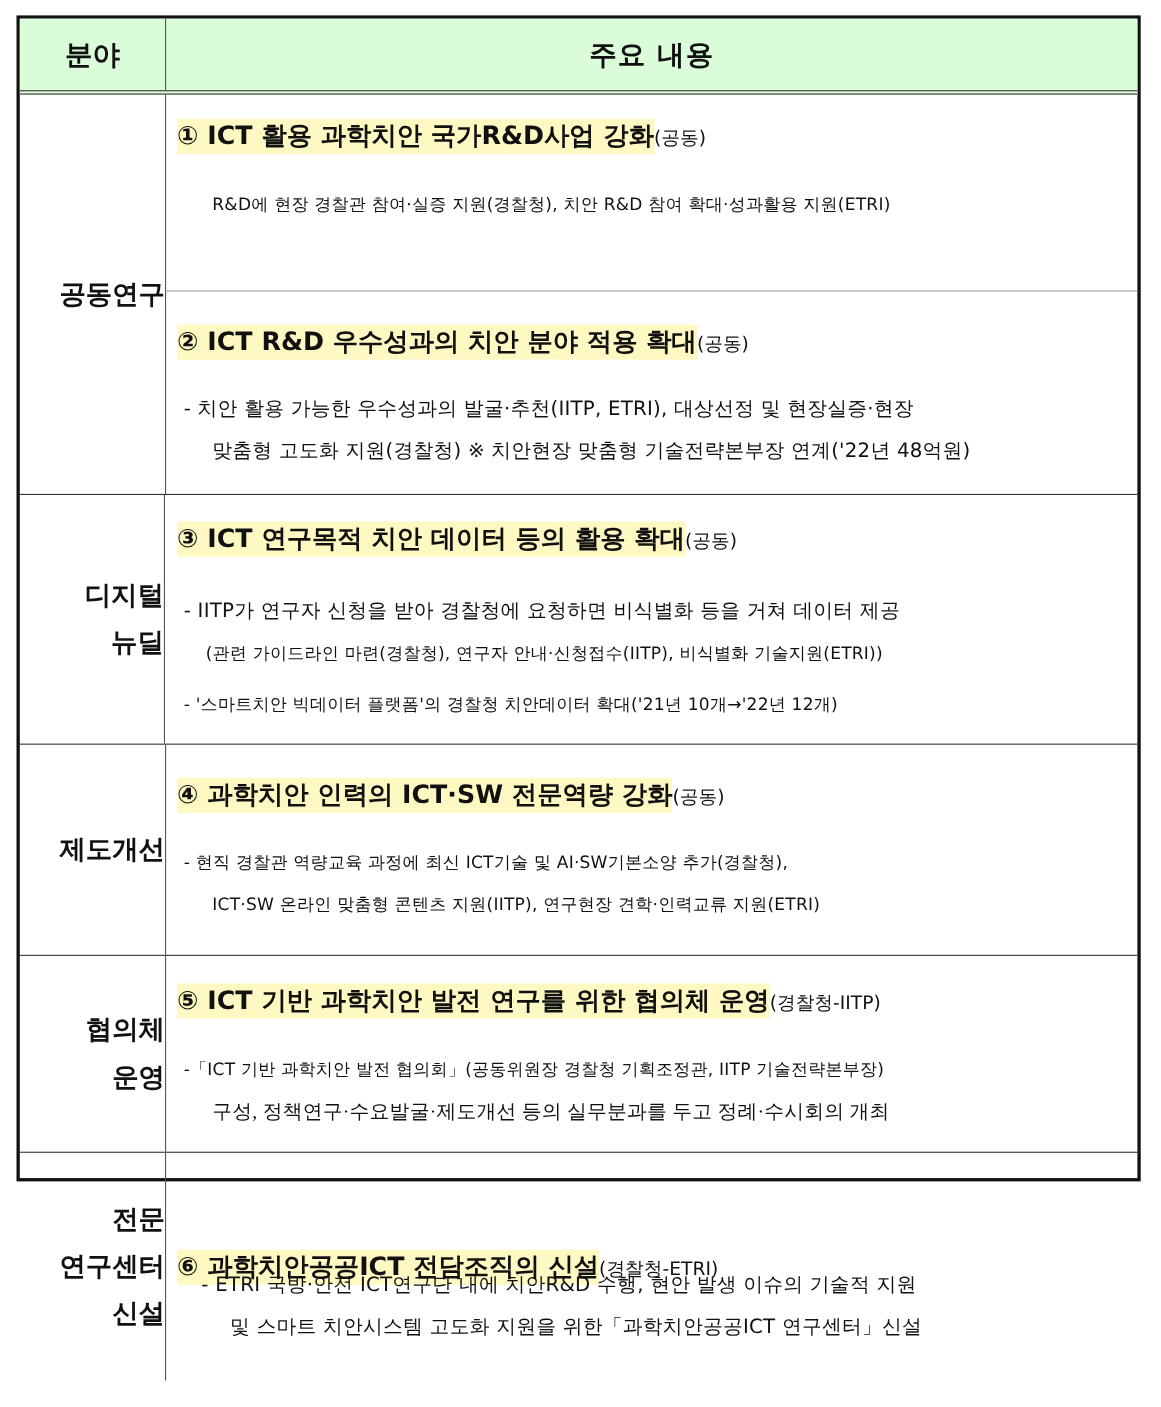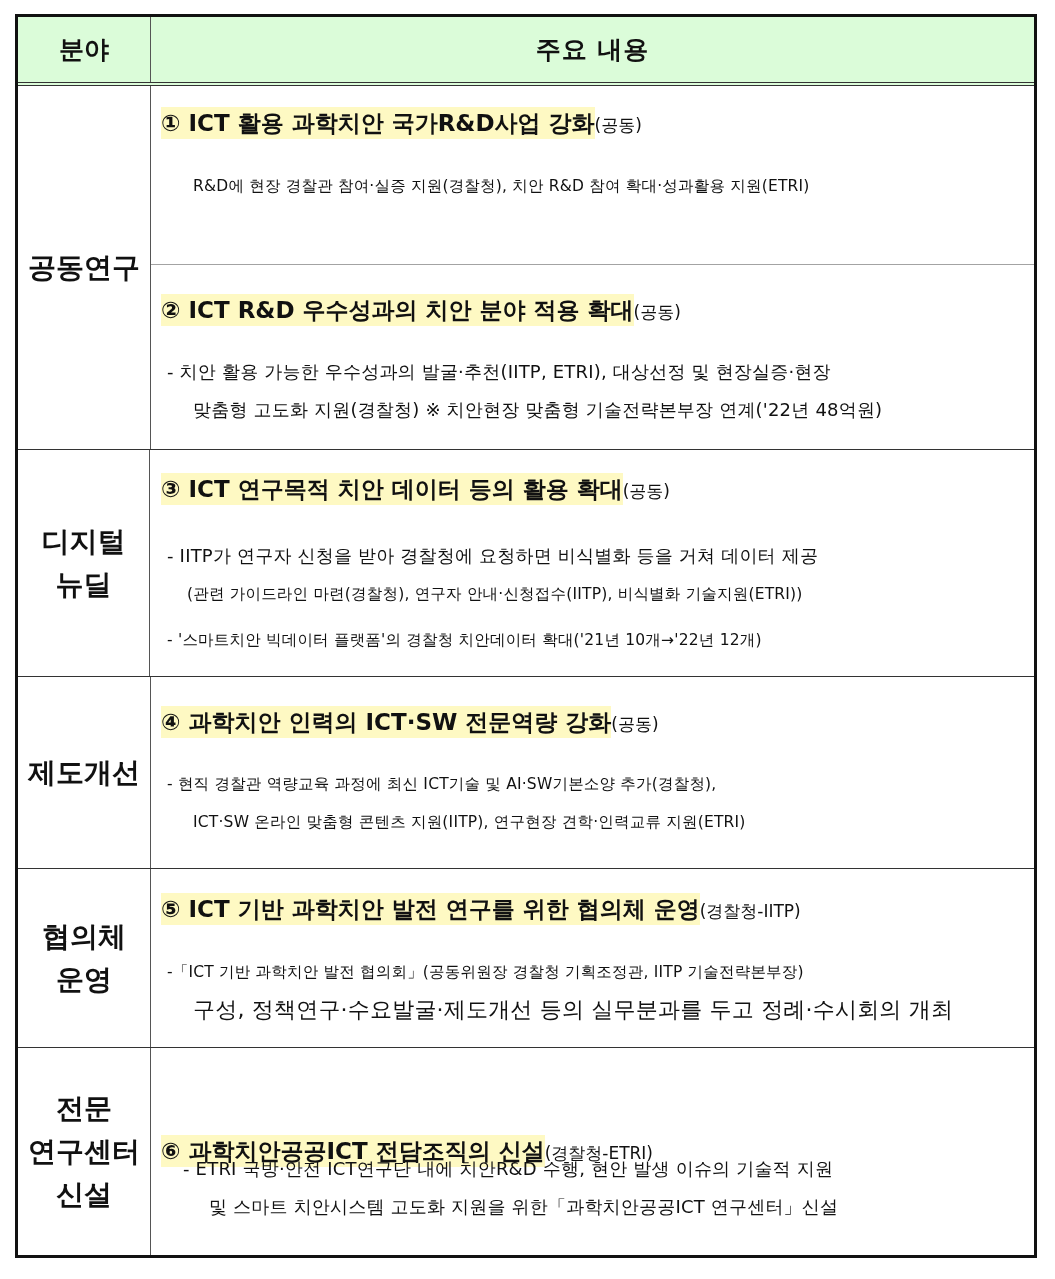--- a/index.html
+++ b/index.html
@@ -1,22 +1,22 @@
 <!DOCTYPE html>
 <html><head>
 <meta charset="utf-8">
 <style>
   html, body { margin: 0; padding: 0; background: #ffffff; }
   body { width: 1055px; height: 1279px; position: relative; font-family: "DejaVu Sans", "Liberation Sans", sans-serif; color: #111; }
-  .tbl { position: absolute; left: 15px; top: 14px; width: 1022px; height: 1244px; border: 3px solid #111; box-sizing: border-box; }
+  .tbl { position: absolute; left: 15px; top: 14px; width: 1022px; height: 1060px; border: 3px solid #111; box-sizing: border-box; }
   .hdr { position: absolute; left: 0; top: 0; width: 1016px; height: 65px; background: #dbfcd9; border-bottom: 4px double #333; box-sizing: content-box; }
   .hdr .c1 { position: absolute; left: 0; top: 0; width: 132px; height: 65px; display: flex; align-items: center; justify-content: center; font-weight: bold; font-size: 25px; border-right: 1px solid #555; }
   .hdr .c2 { position: absolute; left: 133px; top: 0; right: 0; height: 65px; display: flex; align-items: center; justify-content: center; font-weight: bold; font-size: 25px; letter-spacing: 1px; }
   .row { position: absolute; left: 0; width: 1016px; border-top: 1px solid #333; box-sizing: border-box; }
-  .cat { position: absolute; left: 0; top: 0; bottom: 0; width: 132px; border-right: 1px solid #555; display: flex; flex-direction: column; align-items: center; justify-content: center; font-weight: bold; font-size: 28px; line-height: 43px; text-align: center; }
+  .cat { position: absolute; left: 0; top: 0; bottom: 0; width: 132px; border-right: 1px solid #555; display: flex; flex-direction: column; align-items: flex-end; justify-content: center; font-weight: bold; font-size: 24px; line-height: 43px; text-align: center; }
   .content { position: absolute; left: 133px; right: 0; top: 0; bottom: 0; }
   .sub { position: absolute; left: 0; right: 0; }
   .sub.divided { border-top: 1px solid #a3a3a3; }
   .title { position: absolute; left: 10px; white-space: nowrap; font-size: 23px; }
   .title .hl { background: #fef9c3; font-weight: bold; padding: 3px 0; }
   .title .who { font-size: 17px; font-weight: normal; }
   .bullet { position: absolute; left: 16px; right: 10px; font-size: 19px; white-space: nowrap; letter-spacing: 0.2px; }
   .bullet .line2 { display: block; padding-left: 26px; }
   .small { font-size: 15.5px; }
 </style>
@@ -93,21 +93,21 @@
     <div class="cat">
       <span>협의체</span>
       <span>운영</span>
     </div>
     <div class="content">
       <div class="title" style="top:25px;">
         <span class="hl"><span>⑤</span> <span>ICT 기반 과학치안 발전 연구를 위한 협의체 운영</span></span><span class="who">(경찰청-IITP)</span>
       </div>
       <div class="bullet small" style="top:84px; line-height:38px;">
         <span>-「ICT 기반 과학치안 발전 협의회」(공동위원장 경찰청 기획조정관, IITP 기술전략본부장)</span>
-        <span class="line2" style="font-size:22px;">구성, 정책연구·수요발굴·제도개선 등의 실무분과를 두고 정례·수시회의 개최</span>
+        <span class="line2" style="font-size:18px;font-family:Liberation Serif, serif;">구성, 정책연구·수요발굴·제도개선 등의 실무분과를 두고 정례·수시회의 개최</span>
       </div>
     </div>
   </div>
 
   <div class="row" style="top:1030px; height:208px;">
     <div class="cat">
       <span>전문</span>
       <span>연구센터</span>
       <span>신설</span>
     </div>

